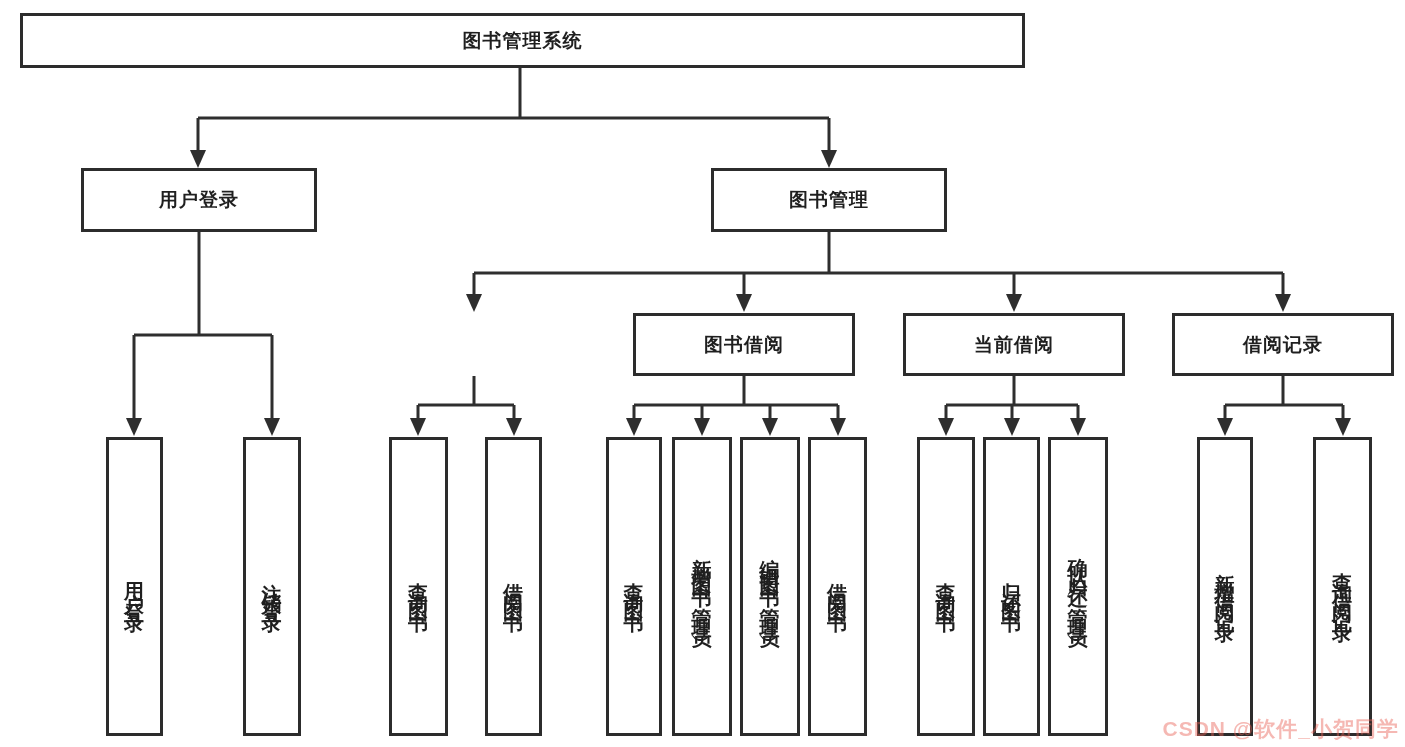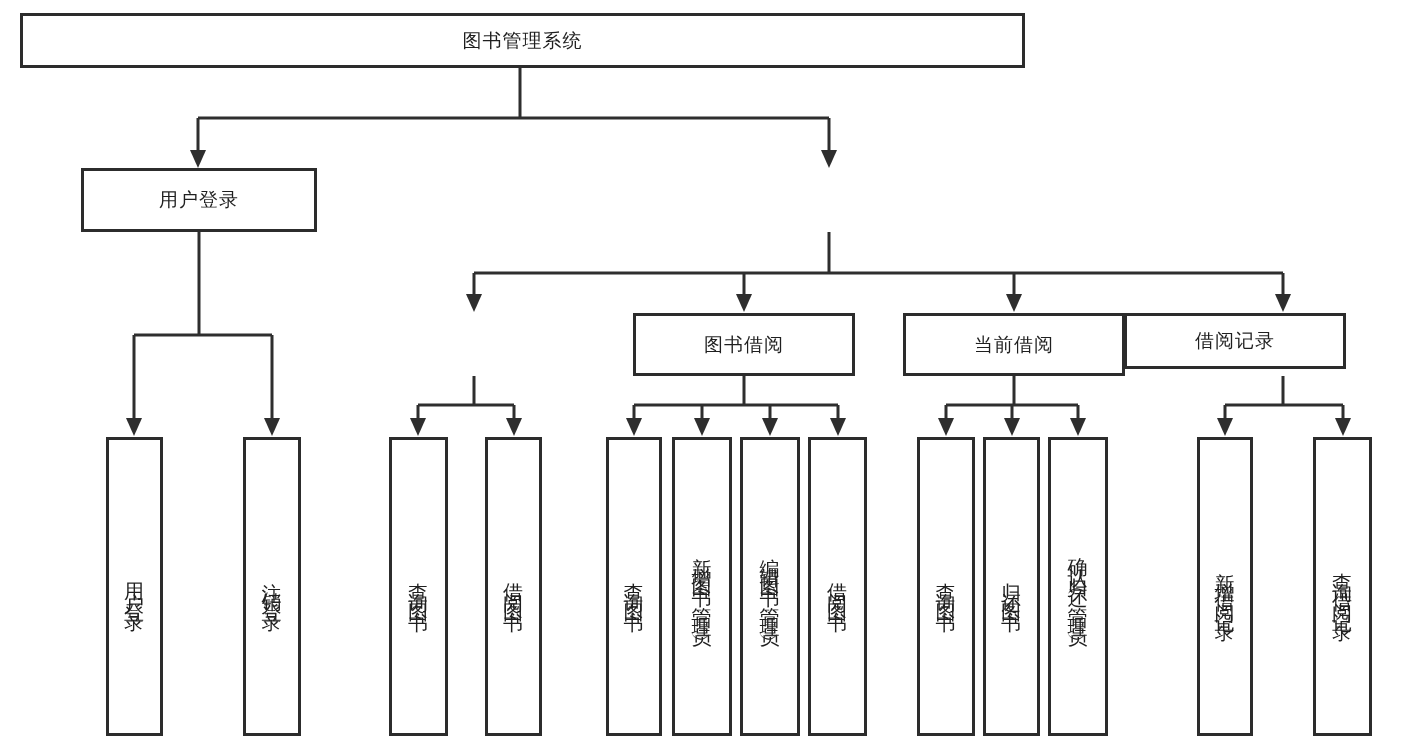--- a/index.html
+++ b/index.html
@@ -2,20 +2,21 @@
 <html><head>
 <meta charset="utf-8">
 <style>
   html,body{margin:0;padding:0;background:#ffffff;}
   .stage{
     position:relative;
     width:1405px;height:747px;
     background:#ffffff;
     font-family:"Liberation Sans","DejaVu Sans",sans-serif;
     overflow:hidden;
+    font-weight:bold;
   }
   .connectors{position:absolute;left:0;top:0;z-index:1;}
   .cline{stroke:#2e2e2e;stroke-width:3;fill:none;}
   .arrow{fill:#2e2e2e;stroke:none;}
   .node{
     position:absolute;
     box-sizing:border-box;
     border:3px solid #2c2c2c;
     background:#ffffff;
     display:flex;
@@ -91,28 +92,31 @@
     <polygon class="arrow" points="1335,418 1351,418 1343,436"></polygon>
   </svg>
 
   <div class="node" style="left:20px;top:13px;width:1005px;height:55px">
     <span class="hlabel">图书管理系统</span>
   </div>
 
   <div class="node" style="left:81px;top:168px;width:236px;height:64px">
     <span class="hlabel">用户登录</span>
   </div>
+  <div class="node" style="left:711px;top:168px;width:236px;height:64px">
+    <span class="hlabel">图书管理</span>
+  </div>
 
   <div class="node" style="left:903px;top:313px;width:222px;height:63px">
     <span class="hlabel">当前借阅</span>
   </div>
   <div class="node" style="left:633px;top:313px;width:222px;height:63px">
     <span class="hlabel">图书借阅</span>
   </div>
-  <div class="node" style="left:1124px;top:313px;width:222px;height:56px">
+  <div class="node" style="left:1172px;top:313px;width:222px;height:63px">
     <span class="hlabel">借阅记录</span>
   </div>
 
   <div class="node" style="left:106px;top:437px;width:57px;height:299px">
     <span class="vlabel">用户登录</span>
   </div>
   <div class="node" style="left:243px;top:437px;width:58px;height:299px">
     <span class="vlabel">注销登录</span>
   </div>
 
@@ -146,14 +150,15 @@
     <span class="vlabel">确认归还（管理员）</span>
   </div>
 
   <div class="node" style="left:1197px;top:437px;width:56px;height:299px">
     <span class="vlabel">新增借阅记录</span>
   </div>
   <div class="node" style="left:1313px;top:437px;width:59px;height:299px">
     <span class="vlabel">查询借阅记录</span>
   </div>
 
+  <div class="watermark">CSDN @软件_小贺同学</div>
 
 </div>
 
 </body></html>

